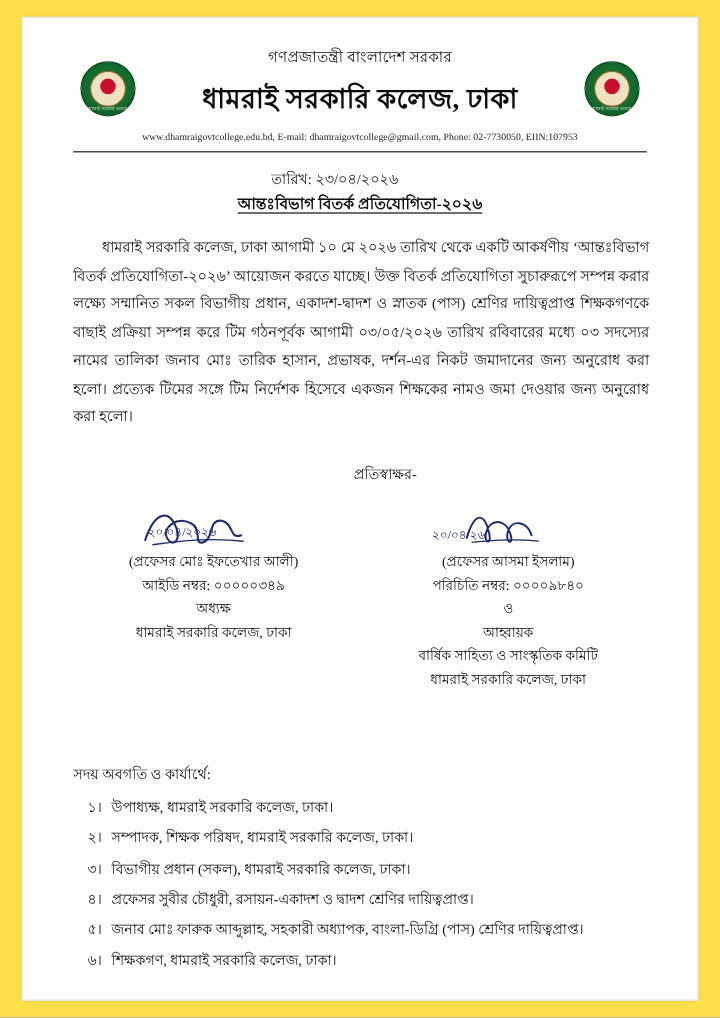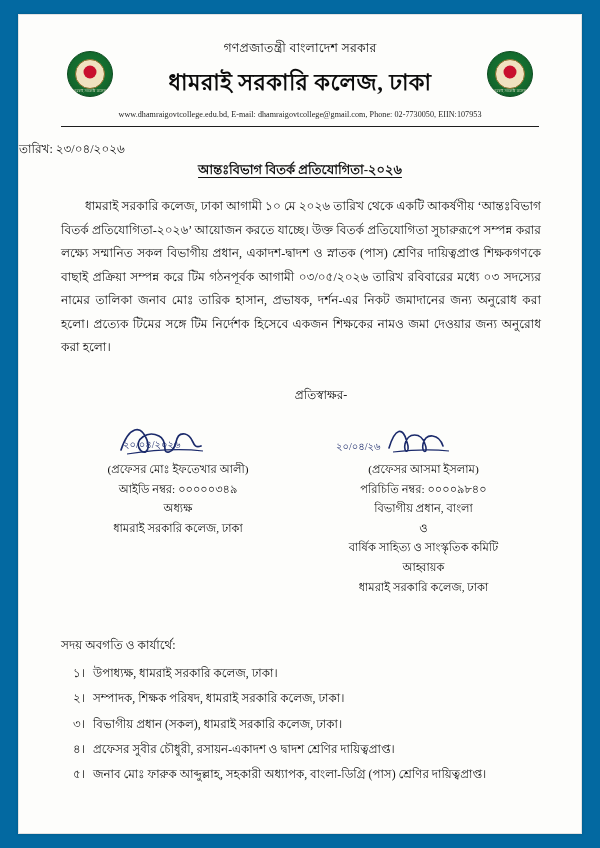--- a/index.html
+++ b/index.html
@@ -7,21 +7,21 @@
     margin: 0; padding: 0;
     background: #8a8a8a;
   }
   body {
     font-family: "Liberation Serif", "DejaVu Serif", serif;
   }
   .page {
     position: relative;
     width: 600px;
     height: 848px;
-    background: #0369a1;
+    background: #fde047;
     overflow: hidden;
     margin: 0 auto;
   }
   .sheet {
     position: absolute;
     left: 18px;
     top: 14px;
     width: 564px;
     height: 820px;
     background: #fdfdfb;
@@ -94,21 +94,21 @@
     color: #1b1b1b;
     font-family: "Liberation Serif", serif;
     letter-spacing: .05px;
   }
   .hr {
     margin: 7px 42px 0 42px;
     border-top: 1px solid #1d1d1d;
   }
   
   .date-row {
-    text-align: left;
+    text-align: center;
     padding: 13px 42px 0 0;
     font-size: 12px;
     color: #111;
   }
   
   .doc-title {
     text-align: center;
     margin-top: 0;
     font-size: 13px;
     font-weight: bold;
@@ -229,35 +229,35 @@
         <div>অধ্যক্ষ</div>
         <div>ধামরাই সরকারি কলেজ, ঢাকা</div>
       </div>
 
       <div class="sig-col right">
         <div class="scribble">
           <svg width="130" height="40" viewBox="0 0 130 40">
             <path d="M30 28 C36 8, 44 6, 48 22 C52 34, 44 34, 46 24 C49 12, 62 12, 66 24 C70 34, 62 34, 64 24 C67 12, 80 14, 84 26" fill="none" stroke="#1b2a6b" stroke-width="1.6" stroke-linecap="round"></path>
             <path d="M34 32 C52 30, 72 29, 90 31" fill="none" stroke="#1b2a6b" stroke-width="1.1"></path>
           </svg>
-          <div class="handdate" style="left:40px; top:18px; color:#1b2a6b;">২০/০৪/২৬</div>
+          <div class="handdate" style="left:64px; top:18px; color:#1b2a6b;">২০/০৪/২৬</div>
         </div>
         <div>(প্রফেসর আসমা ইসলাম)</div>
         <div>পরিচিতি নম্বর: ০০০০৯৮৪০</div>
-        <div>বিভাগীয় প্রধান, বাংলা</div>
         <div>ও</div>
+        <div>আহ্বায়ক</div>
         <div>বার্ষিক সাহিত্য ও সাংস্কৃতিক কমিটি</div>
-        <div>আহ্বায়ক</div>
         <div>ধামরাই সরকারি কলেজ, ঢাকা</div>
       </div>
     </div>
 
     <div class="cc-head">সদয় অবগতি ও কার্যার্থে:</div>
     <ul class="cc-list">
       <li><span class="num">১।</span><span>উপাধ্যক্ষ, ধামরাই সরকারি কলেজ, ঢাকা।</span></li>
       <li><span class="num">২।</span><span>সম্পাদক, শিক্ষক পরিষদ, ধামরাই সরকারি কলেজ, ঢাকা।</span></li>
       <li><span class="num">৩।</span><span>বিভাগীয় প্রধান (সকল), ধামরাই সরকারি কলেজ, ঢাকা।</span></li>
       <li><span class="num">৪।</span><span>প্রফেসর সুবীর চৌধুরী, রসায়ন-একাদশ ও দ্বাদশ শ্রেণির দায়িত্বপ্রাপ্ত।</span></li>
       <li><span class="num">৫।</span><span>জনাব মোঃ ফারুক আব্দুল্লাহ, সহকারী অধ্যাপক, বাংলা-ডিগ্রি (পাস) শ্রেণির দায়িত্বপ্রাপ্ত।</span></li>
+      <li><span class="num">৬।</span><span>শিক্ষকগণ, ধামরাই সরকারি কলেজ, ঢাকা।</span></li>
     </ul>
 
   </div>
 </div>
 
 </body></html>

